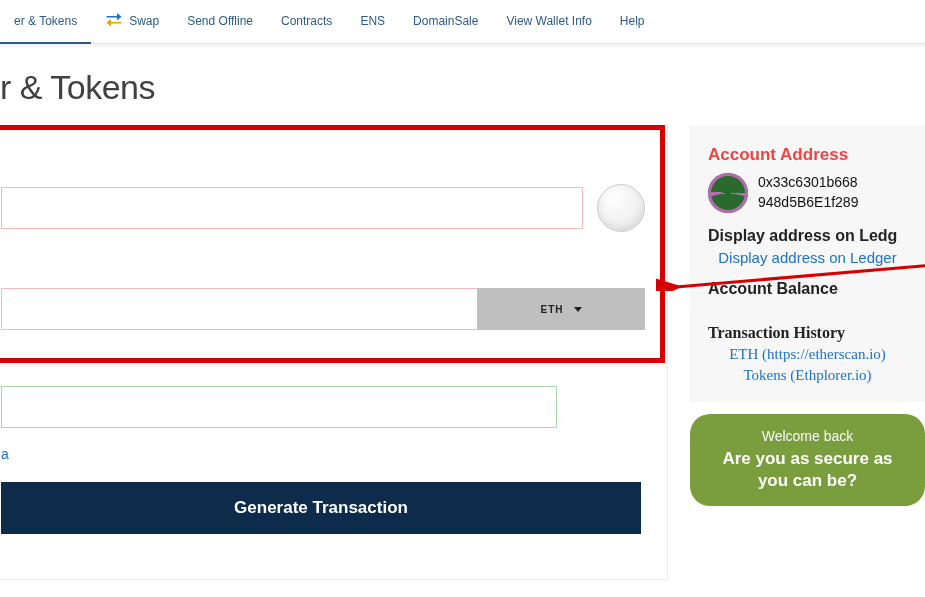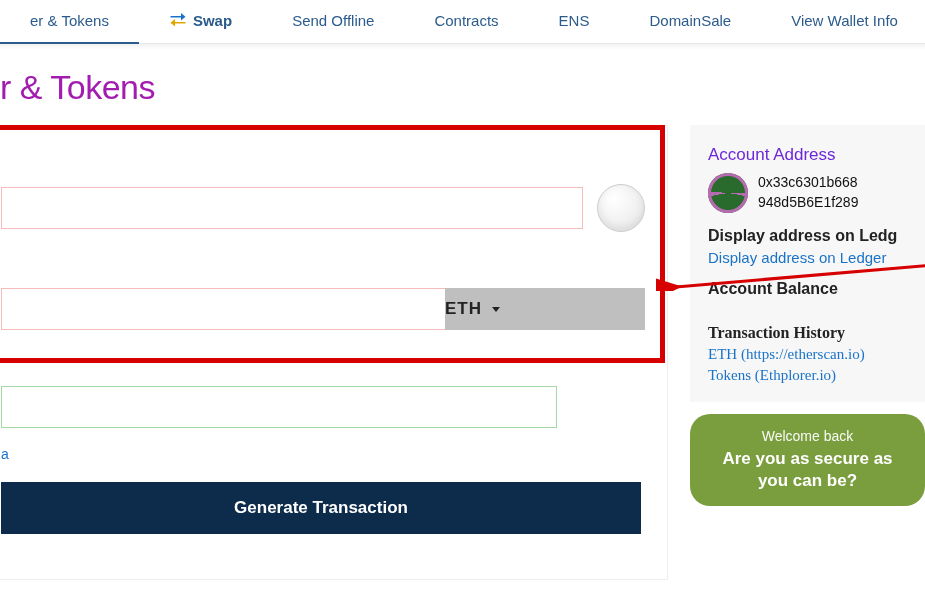--- a/index.html
+++ b/index.html
@@ -1,62 +1,62 @@
 <!DOCTYPE html>
 <html><head>
 <meta charset="utf-8">
 <style>
   * { margin: 0; padding: 0; box-sizing: border-box; }
   body { font-family: "Helvetica Neue", Helvetica, Arial, sans-serif; color: #333; font-size: 14px; background: #fff; width: 925px; overflow: hidden; }
 
   .nav { display: flex; align-items: center; height: 44px; border-bottom: 1px solid #e8e8e8; padding-left: 0; background: #fff; }
-  .nav-item { padding: 0 30px; height: 44px; display: flex; align-items: center; color: #2b5b8c; font-size: 15px; cursor: pointer; border-bottom: 2px solid transparent; white-space: nowrap; }
+  .nav-item { padding: 0 14px; height: 44px; display: flex; align-items: center; color: #2b5b8c; font-size: 12px; cursor: pointer; border-bottom: 2px solid transparent; white-space: nowrap; }
   .nav-item.active { border-bottom: 2px solid #2b5b8c; color: #2b5b8c; font-weight: 500; }
-  .nav-item.swap { display: flex; align-items: center; gap: 6px; font-weight: bold; }
+  .nav-item.swap { display: flex; align-items: center; gap: 6px; }
   .swap-icon { width: 18px; height: 16px; }
 
   .shadow-strip { height: 6px; background: linear-gradient(to bottom, rgba(0,0,0,0.05), rgba(0,0,0,0)); }
 
-  .page-title { font-size: 34px; font-weight: 300; color: #a21caf; padding: 18px 0 18px 0; letter-spacing: -0.5px; }
+  .page-title { font-size: 34px; font-weight: 300; color: #404040; padding: 18px 0 18px 0; letter-spacing: -0.5px; }
   .title-area { margin-left: -100px; padding-left: 100px; }
 
   .layout { display: flex; align-items: flex-start; }
   .main-wrap { position: relative; width: 668px; }
   .main-col { flex: 0 0 668px; background: #fff; border: 1px solid #eee; padding: 22px 22px 22px 0; margin-left: -110px; padding-left: 110px; min-height: 455px; }
   .side-col { flex: 0 0 235px; margin-left: 22px; display: flex; flex-direction: column; gap: 0; }
 
   .highlight-box { position: absolute; border: 5px solid #d70000; top: 0; left: -110px; width: 775px; height: 238px; pointer-events: none; z-index: 5; }
 
   .field-row { margin-bottom: 34px; }
   .address-row { display: flex; align-items: center; gap: 14px; margin-top: 36px; }
   .address-input { flex: 1; height: 42px; border: 1px solid #f5baba; background: #fff; padding: 0 10px; font-size: 14px; outline: none; }
   .identicon-circle { width: 48px; height: 48px; border-radius: 50%; background: radial-gradient(circle at 35% 30%, #fff, #e5e5e5); border: 1px solid #ccc; box-shadow: inset 0 -3px 8px rgba(0,0,0,0.08); }
 
   .amount-row { display: flex; margin-top: 56px; }
   .amount-input { flex: 1; height: 42px; border: 1px solid #f5baba; border-right: none; background: #fff; padding: 0 10px; font-size: 14px; outline: none; }
-  .currency-select { width: 200px; height: 42px; background: #bfbfbf; display: flex; align-items: center; justify-content: flex-start; gap: 10px; color: #222; font-weight: 600; font-size: 17px; cursor: pointer; letter-spacing: 1px; }
+  .currency-select { width: 168px; height: 42px; background: #bfbfbf; display: flex; align-items: center; justify-content: center; gap: 10px; color: #222; font-weight: 600; font-size: 10px; cursor: pointer; letter-spacing: 1px; }
   .caret-down { width: 0; height: 0; border-left: 4px solid transparent; border-right: 4px solid transparent; border-top: 5px solid #222; }
 
   .gas-wrap { margin-top: 56px; }
   .gas-input { width: 556px; max-width: 100%; height: 42px; border: 1px solid #a6d7a6; background: #fff; padding: 0 10px; font-size: 14px; outline: none; }
 
   .link-row { margin-top: 18px; }
   .text-link { color: #1a73c8; font-size: 14px; cursor: pointer; }
 
   .gen-btn { display: flex; align-items: center; justify-content: center; width: 640px; max-width: 100%; height: 52px; background: #0d2b4b; color: #fff; font-weight: 700; font-size: 17px; margin-top: 20px; cursor: pointer; }
 
   .widget { background: #f7f7f7; padding: 20px 18px 18px 18px; margin-bottom: 12px; }
-  .widget h3 { font-size: 17px; font-weight: 400; color: #6d28d9; margin-bottom: 8px; }
+  .widget h3 { font-size: 17px; font-weight: 700; color: #ef4444; margin-bottom: 8px; }
   .addr-block { display: flex; gap: 10px; align-items: flex-start; margin-bottom: 14px; }
   .blockie { width: 40px; height: 40px; border-radius: 50%; background:
     conic-gradient(#296b2c 0 90deg, #b56bb0 90deg 100deg, #296b2c 100deg 260deg, #b56bb0 260deg 275deg, #296b2c 275deg 360deg);
     box-shadow: inset 0 0 0 3px #b56bb0; flex-shrink: 0; }
   .mono { font-family: Liberation Sans, sans-serif; font-size: 14px; color: #111; line-height: 1.4; word-break: break-all; }
   .sec-title { font-size: 16px; font-weight: 700; color: #222; margin-top: 2px; }
-  .side-link { color: #1a73c8; font-size: 15px; cursor: pointer; display: block; margin-top: 4px; }
+  .side-link { color: #1a73c8; font-size: 15px; cursor: pointer; display: block; margin-top: 4px; text-align: center; }
   .hist { margin-top: 26px; font-family: Liberation Serif, serif; }
   .bal { margin-top: 14px; }
 
   .cta { background: #7a9e3e; color: #fff; text-align: center; padding: 14px 18px 14px 18px; border-radius: 20px; }
   .cta .small { font-size: 14px; opacity: 0.95; }
   .cta .big { font-size: 17px; font-weight: 600; line-height: 1.3; margin-top: 4px; }
 
   .arrow-annot { position: absolute; top: 136px; left: 656px; width: 300px; height: 30px; z-index: 6; pointer-events: none; }
 </style>
 </head>

